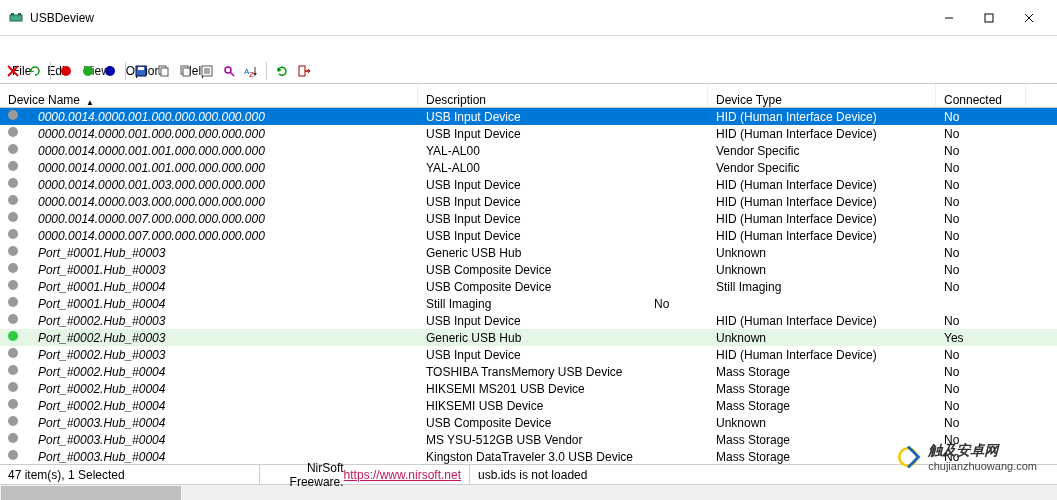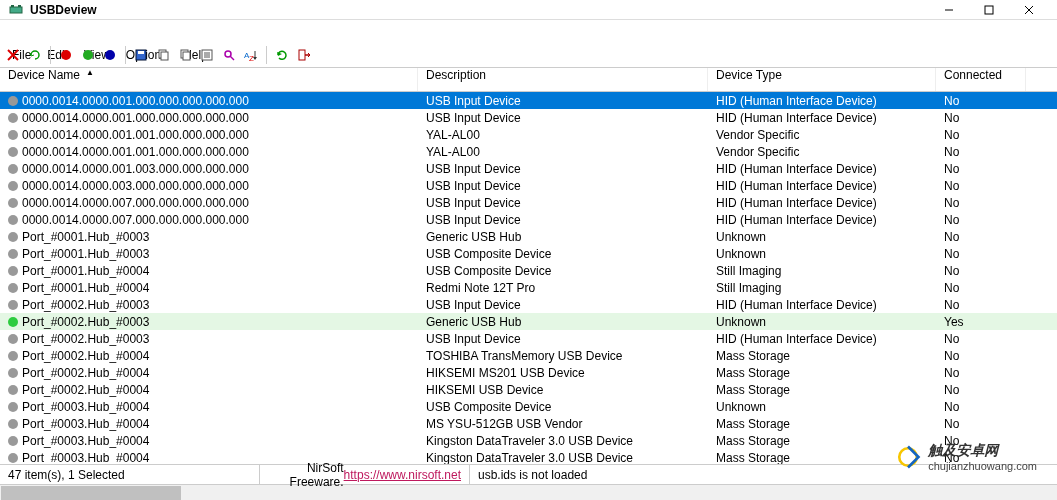--- a/index.html
+++ b/index.html
@@ -1,38 +1,38 @@
 <!DOCTYPE html>
 <html><head>
 <meta charset="utf-8">
 <style>
 * { box-sizing: border-box; margin: 0; padding: 0; }
 body { font-family: "Segoe UI", Tahoma, sans-serif; font-size: 12px; background: #fff; color: #000; width: 1057px; height: 500px; overflow: hidden; position: relative; }
-.titlebar { height: 20px; display: flex; align-items: center; padding: 0 8px; border-bottom: 1px solid #ddd; font-weight: bold; }
+.titlebar { height: 36px; display: flex; align-items: center; padding: 0 8px; border-bottom: 1px solid #ddd; }
 .titlebar .app-icon { width: 16px; height: 16px; margin-right: 6px; }
 .titlebar .title { flex: 1; font-size: 12px; }
 .titlebar .win-controls { display: flex; }
 .titlebar .win-controls div { width: 40px; height: 24px; display: flex; align-items: center; justify-content: center; }
 .menubar { height: 22px; display: flex; align-items: center; padding: 0 4px; }
 .menubar .menu-item { padding: 2px 8px; cursor: default; margin-top: 48px; }
 .toolbar { height: 26px; display: flex; align-items: center; padding: 0 4px; gap: 4px; border-bottom: 1px solid #ccc; }
 .toolbar .tb-btn { width: 18px; height: 18px; display: flex; align-items: center; justify-content: center; cursor: pointer; }
 .toolbar .sep { width: 1px; height: 18px; background: #ccc; margin: 0 2px; }
 .header-row { height: 24px; display: flex; align-items: center; background: #fff; border-bottom: 1px solid #ccc; font-size: 12px; }
-.header-row .col { padding: 0 8px; display: flex; align-items: flex-start; height: 100%; border-right: 1px solid #eee; position: relative; }
+.header-row .col { padding: 0 8px; display: flex; align-items: flex-end; height: 100%; border-right: 1px solid #eee; position: relative; }
 .col-name { width: 418px; }
 .col-desc { width: 290px; }
 .col-type { width: 228px; }
 .col-conn { width: 90px; }
 .sort-arrow { margin-left: 6px; font-size: 8px; }
 .body-area { height: 376px; overflow-y: auto; overflow-x: auto; position: relative; }
 .table-rows { }
 .row { height: 17px; display: flex; align-items: center; font-size: 12px; }
 .row .cell { padding: 0 8px; overflow: hidden; white-space: nowrap; }
-.row .cell.col-name { display: flex; align-items: center; gap: 4px; }
+.row .cell.col-name { display: flex; align-items: flex-start; gap: 20px; font-style: italic; }
 .row.selected { background: #0078d7; color: #fff; }
 .row.connected { background: #e4f7e4; }
 .status-dot { width: 10px; height: 10px; border-radius: 50%; flex-shrink: 0; }
 .status-gray { background: #999; }
 .status-green { background: #2ecc40; }
 .statusbar { position: absolute; bottom: 16px; left: 0; right: 0; height: 20px; border-top: 1px solid #ccc; display: flex; align-items: center; font-size: 12px; background: #fff; }
 .statusbar .status-cell { padding: 0 8px; border-right: 1px solid #ccc; height: 100%; display: flex; align-items: center; text-align: right; }
 .statusbar .freeware { color: #be185d; text-decoration: underline; }
 .hscroll { position: absolute; bottom: 0; left: 0; right: 0; height: 16px; background: #f0f0f0; border-top: 1px solid #ccc; }
 .hscroll-thumb { width: 180px; height: 14px; background: #c0c0c0; margin-top: 1px; margin-left: 1px; }
@@ -280,21 +280,20 @@
     </div>
     <div class="cell col-desc">USB Composite Device</div>
     <div class="cell col-type">Still Imaging</div>
     <div class="cell col-conn">No</div>
       </div>
       <div class="row">
     <div class="cell col-name">
       <span class="status-dot status-gray"></span>
       <span>Port_#0001.Hub_#0004</span>
     </div>
-    <div class="cell col-desc">Redmi Note 12T Pro</div>
     <div class="cell col-type">Still Imaging</div>
     <div class="cell col-conn">No</div>
       </div>
       <div class="row">
     <div class="cell col-name">
       <span class="status-dot status-gray"></span>
       <span>Port_#0002.Hub_#0003</span>
     </div>
     <div class="cell col-desc">USB Input Device</div>
     <div class="cell col-type">HID (Human Interface Device)</div>

